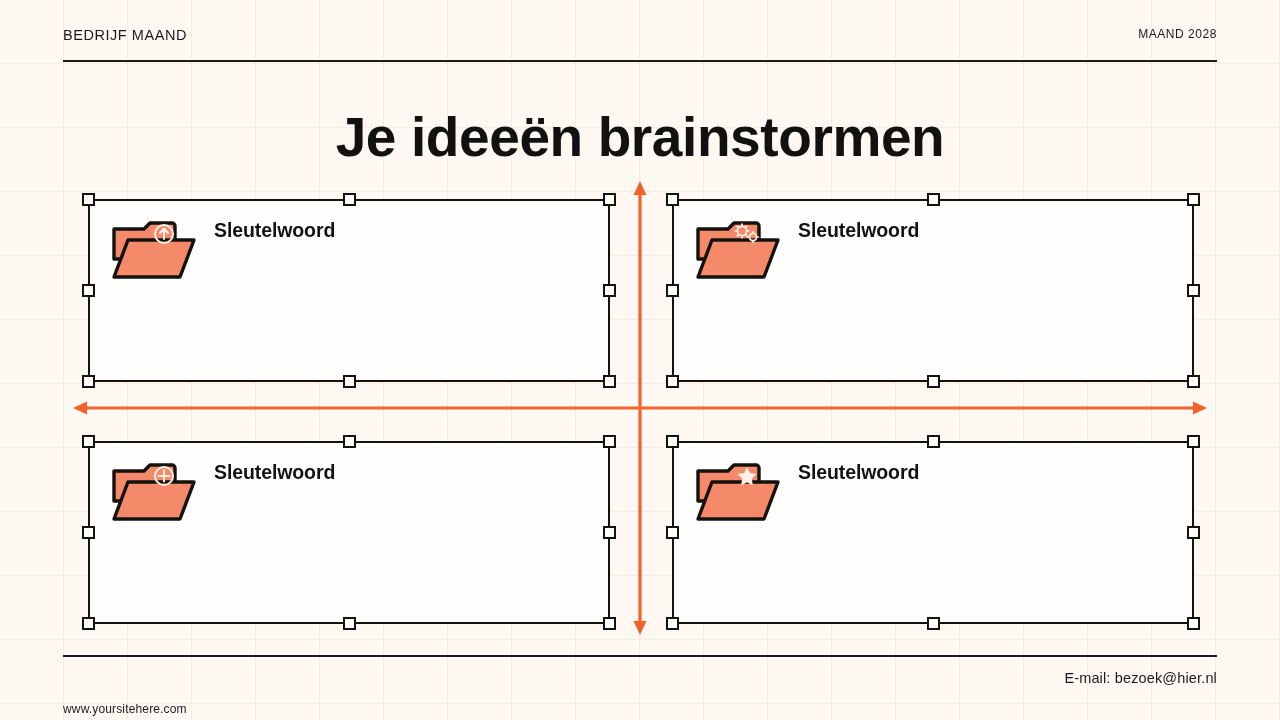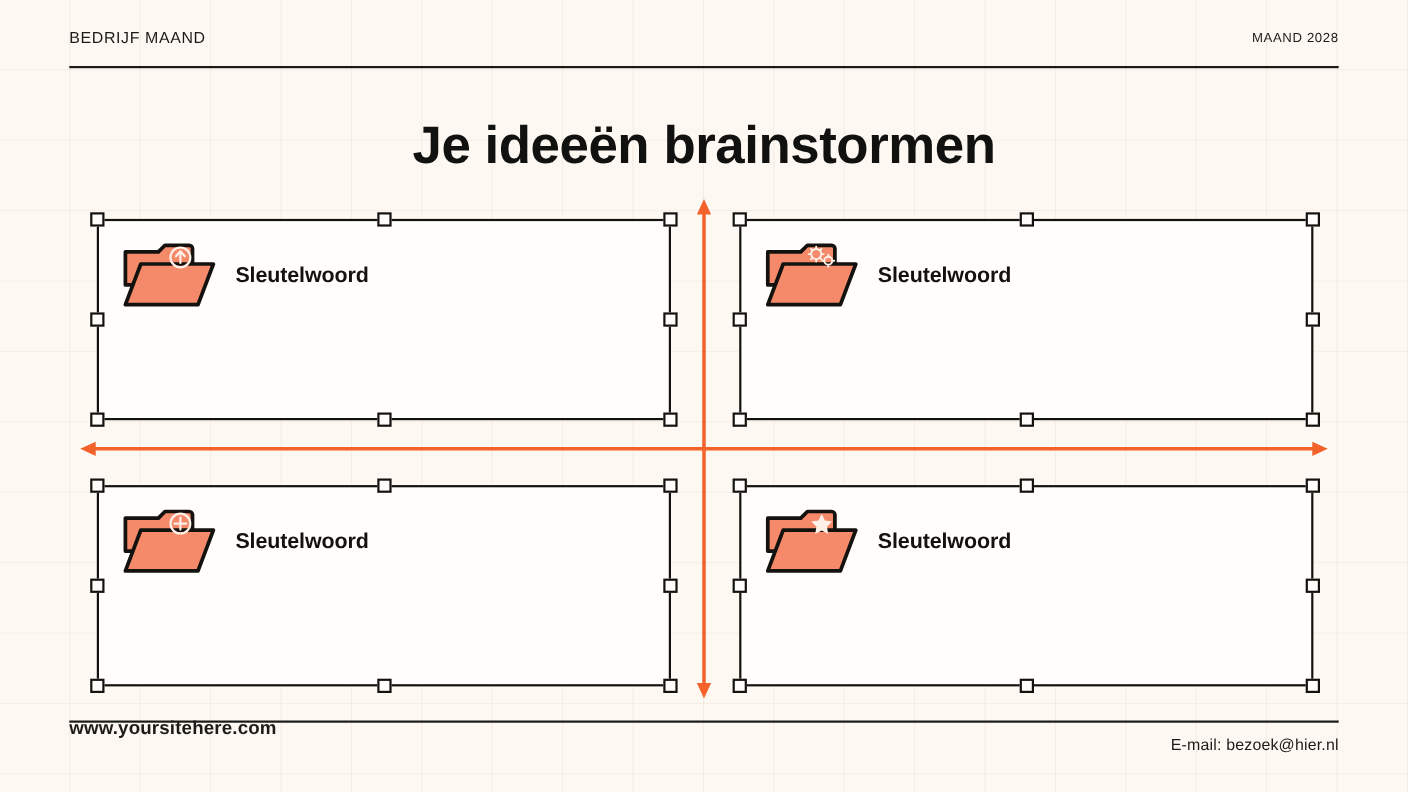--- a/index.html
+++ b/index.html
@@ -66,21 +66,21 @@
   .rule-top { top: 60px; }
   .rule-bottom { top: 655px; }
 
   
   .title {
     position: absolute;
     left: 0;
     top: 104px;
     width: 1280px;
     text-align: center;
-    font-size: 48px;
+    font-size: 55px;
     font-weight: 700;
     letter-spacing: -0.4px;
     color: #111110;
     line-height: 1.2;
   }
 
   
   .axis-v, .axis-h {
     position: absolute;
     pointer-events: none;
@@ -118,47 +118,46 @@
   .h-sw { left: -8px;  bottom: -8px; }
   .h-s  { left: 50%;   bottom: -8px; margin-left: -6.5px; }
   .h-se { right: -8px; bottom: -8px; }
 
   
   .card-row {
     position: absolute;
     left: 20px;
     top: 18px;
     display: flex;
-    align-items: center;
+    align-items: flex-start;
     gap: 16px;
   }
   .folder-ic {
     width: 88px;
     height: 62px;
     flex: 0 0 auto;
     display: block;
   }
   .kw-label {
     font-size: 19.5px;
     font-weight: 700;
     letter-spacing: -0.1px;
     color: #141210;
     white-space: nowrap;
   }
 
   
   .footer-left {
     position: absolute;
     left: 63px;
-    top: 652px;
-    font-size: 17px;
+    top: 702px;
+    font-size: 12px;
     letter-spacing: 0.15px;
     color: #1d1b19;
     white-space: nowrap;
-    font-weight: bold;
   }
   .footer-right {
     position: absolute;
     right: 63px;
     top: 670px;
     font-size: 14.5px;
     letter-spacing: 0.15px;
     color: #1d1b19;
     white-space: nowrap;
   }

